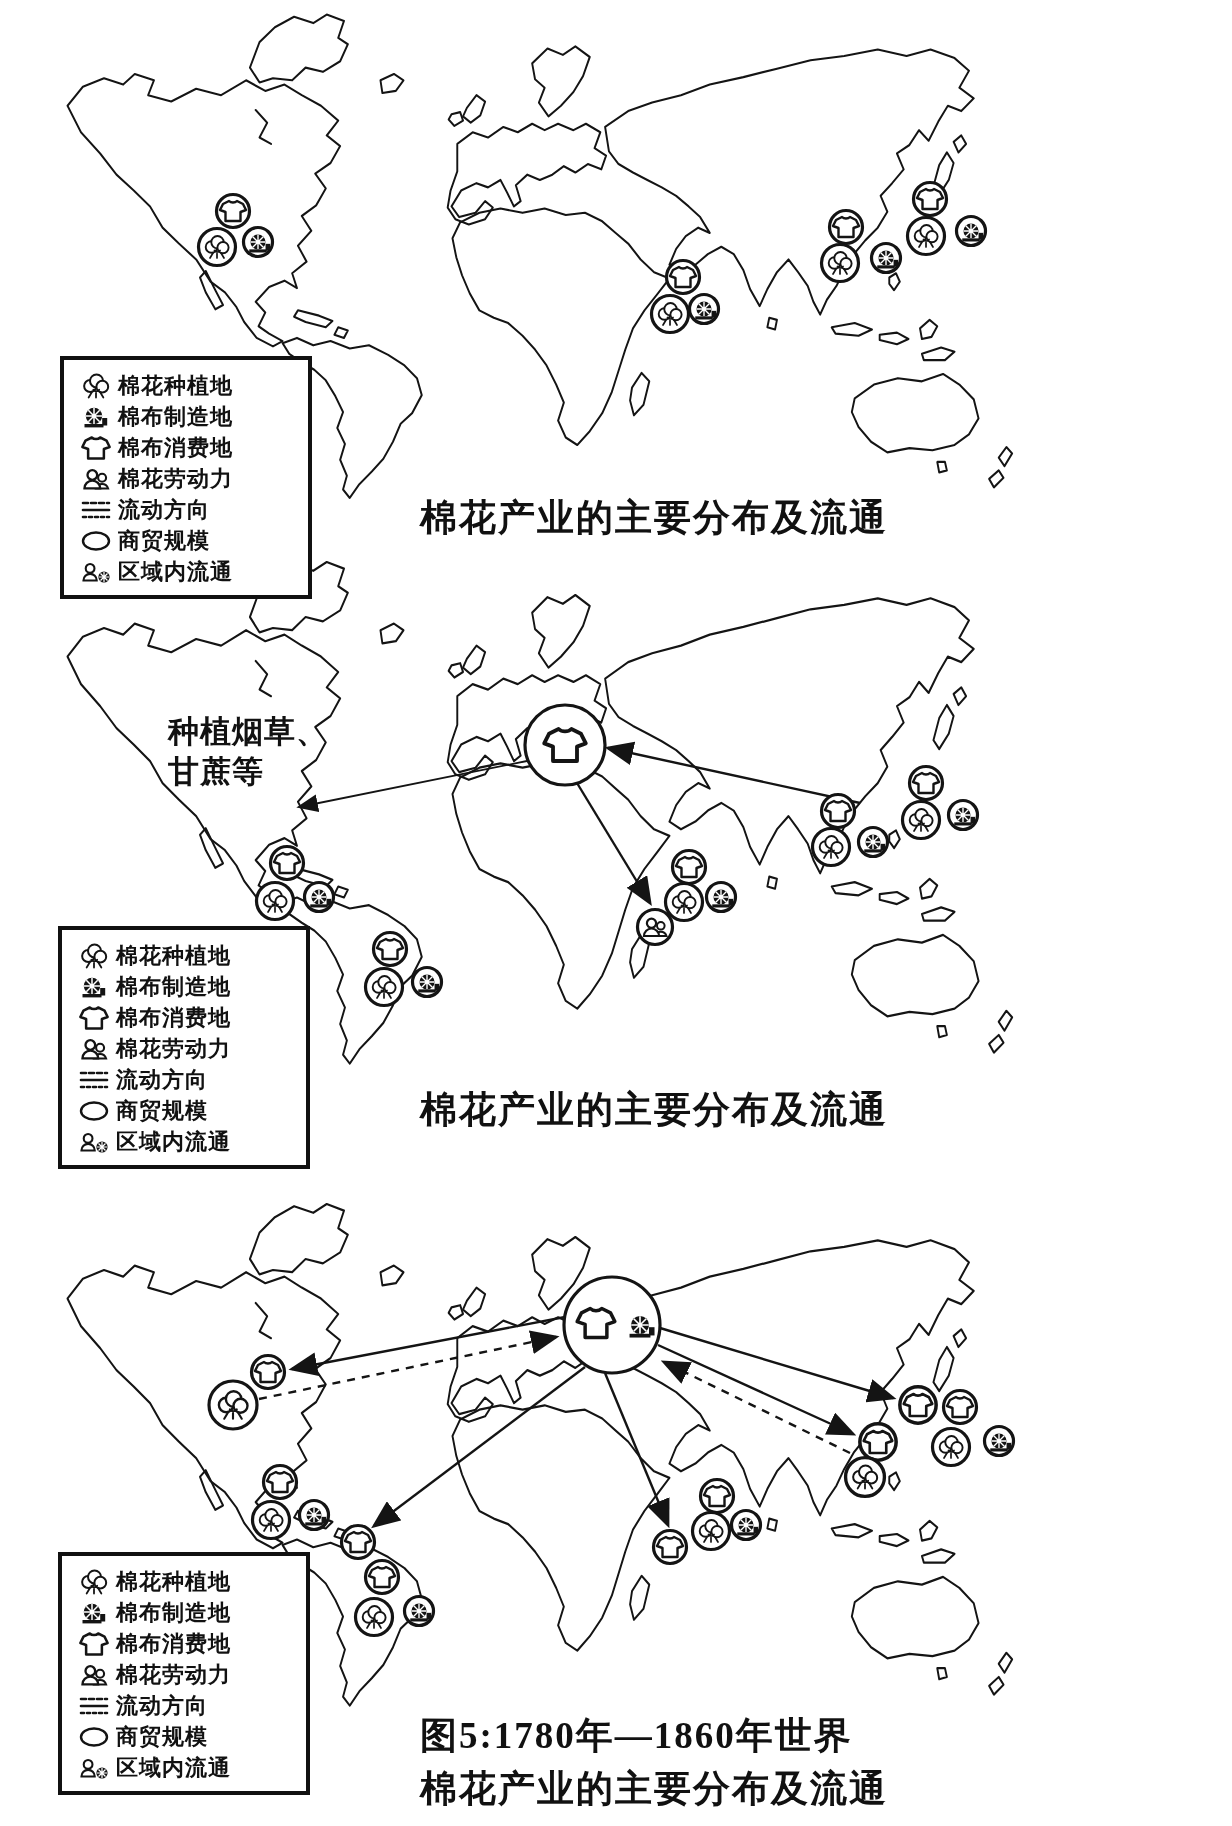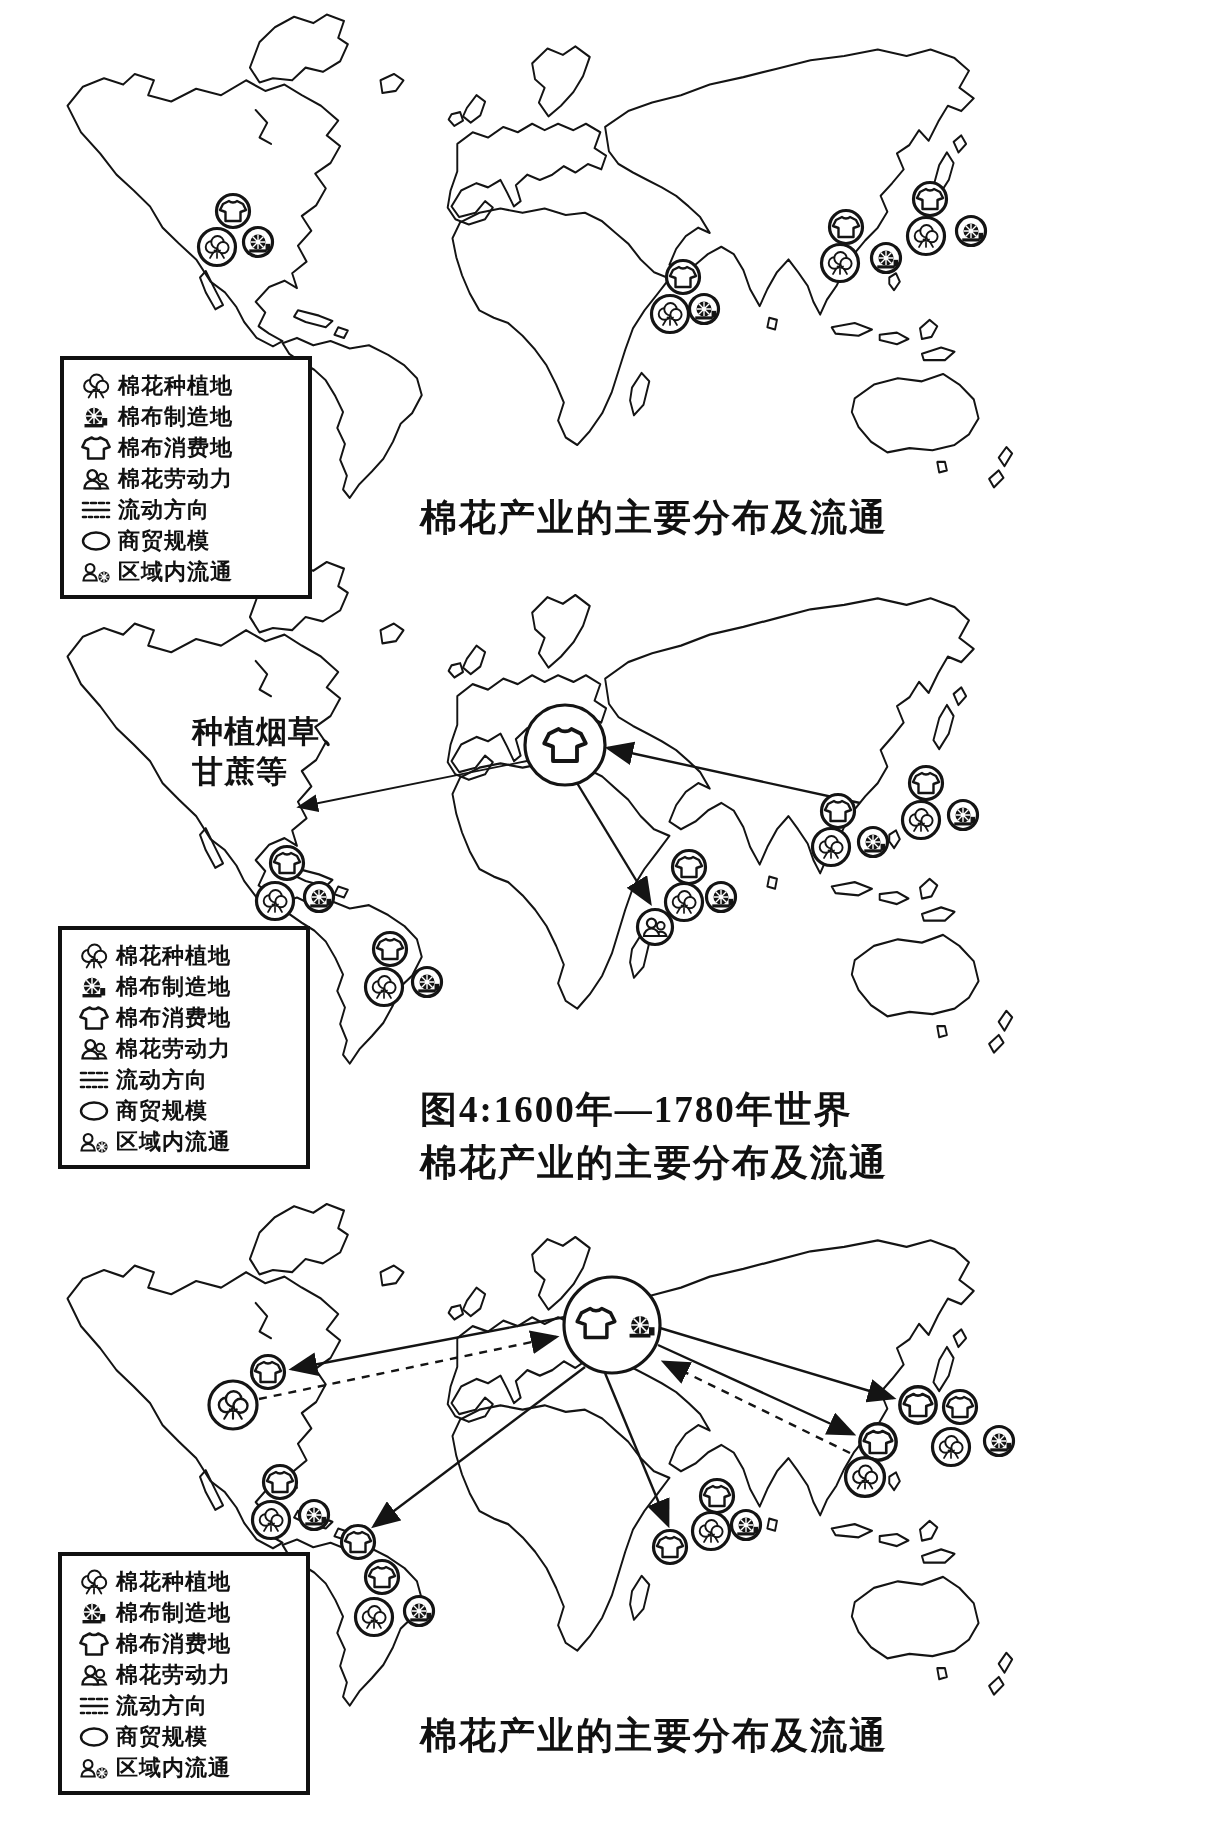--- a/index.html
+++ b/index.html
@@ -14,21 +14,21 @@
     border:4px solid #111;box-shadow:0 0 0 1px #fff inset;
     padding:10px 8px 8px 10px;box-sizing:border-box;z-index:5;
   }
   .lrow{display:flex;align-items:center;height:31px;text-align:right;}
   .licon{width:44px;flex:0 0 44px;display:flex;justify-content:center;}
   .licon svg{width:36px;height:28px;}
   .llabel{font-weight:700;font-size:22px;letter-spacing:1px;white-space:nowrap;}
   .caption{position:absolute;font-weight:700;font-size:37px;line-height:1.42;
     letter-spacing:2px;z-index:6;white-space:nowrap;}
   .annotation{position:absolute;font-weight:700;font-size:31px;line-height:1.3;
-    letter-spacing:1px;z-index:6;white-space:nowrap;margin-left:24px;}
+    letter-spacing:1px;z-index:6;white-space:nowrap;}
   .s{stroke:#141414;fill:none;stroke-width:2;stroke-linejoin:round;stroke-linecap:round;}
   .mc{fill:#ffffff;stroke:#141414;stroke-width:3.2;}
   .flowline{stroke:#141414;stroke-width:2.4;fill:none;}
   .flowthin{stroke:#141414;stroke-width:1.8;fill:none;}
   .dash{stroke-dasharray:8 7;}
 </style>
 </head>
 <body>
 
 <div class="canvas">
@@ -438,21 +438,21 @@
 <div class="caption" style="left:420px;top:492px">
   <div>棉花产业的主要分布及流通</div>
 </div>
 
 <div class="annotation" style="left:168px;top:712px">
   <div>种植烟草、</div>
   <div>甘蔗等</div>
 </div>
 
 <div class="caption" style="left:420px;top:1084px">
-  <div>图4:1600年—1780年世界</div>
   <div>棉花产业的主要分布及流通</div>
 </div>
 
 <div class="caption" style="left:420px;top:1710px">
+  <div>图5:1780年—1860年世界</div>
   <div>棉花产业的主要分布及流通</div>
 </div>
 
 </div>
 
 </body></html>

